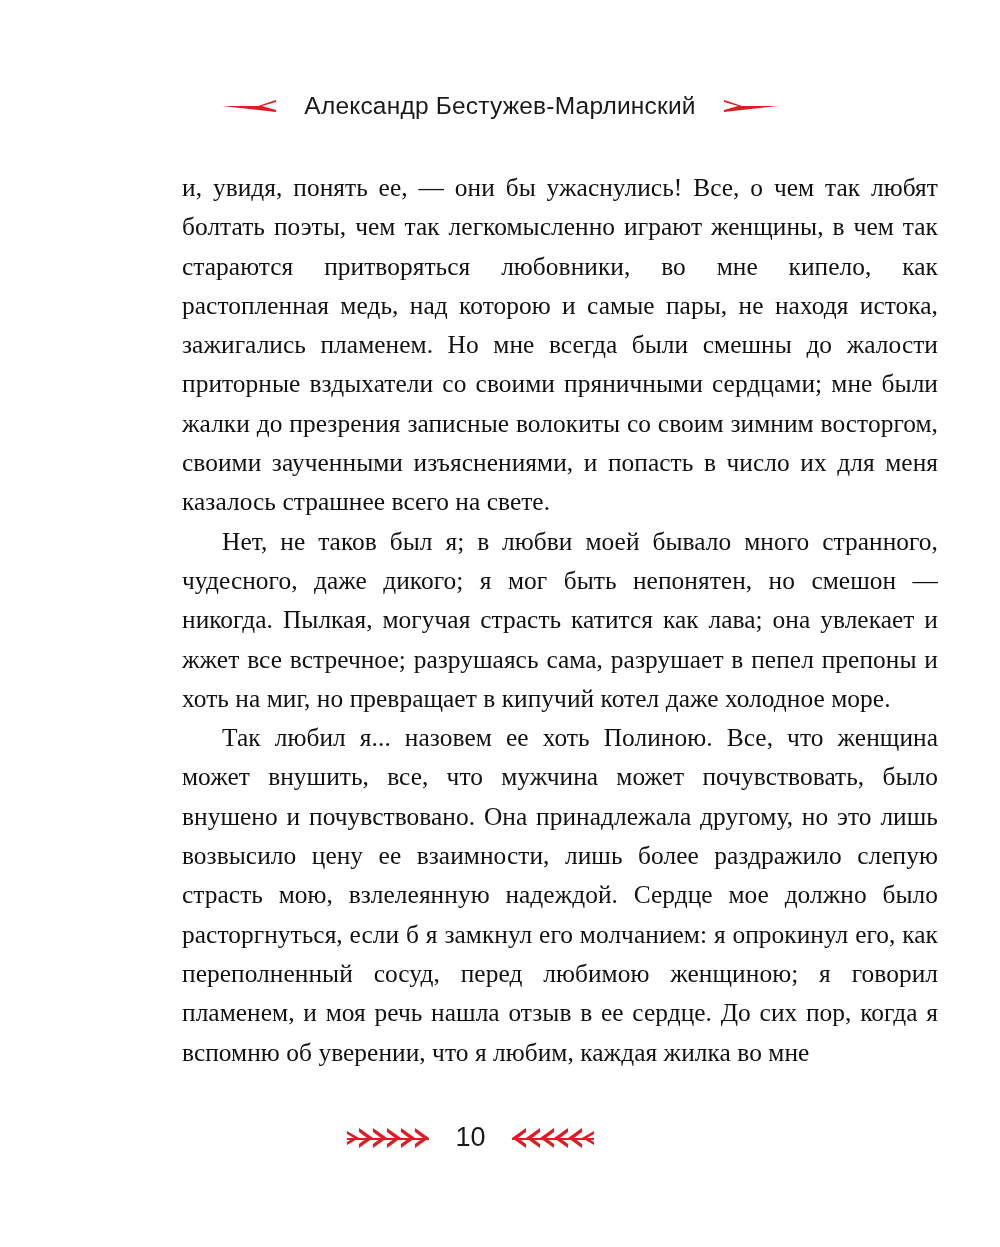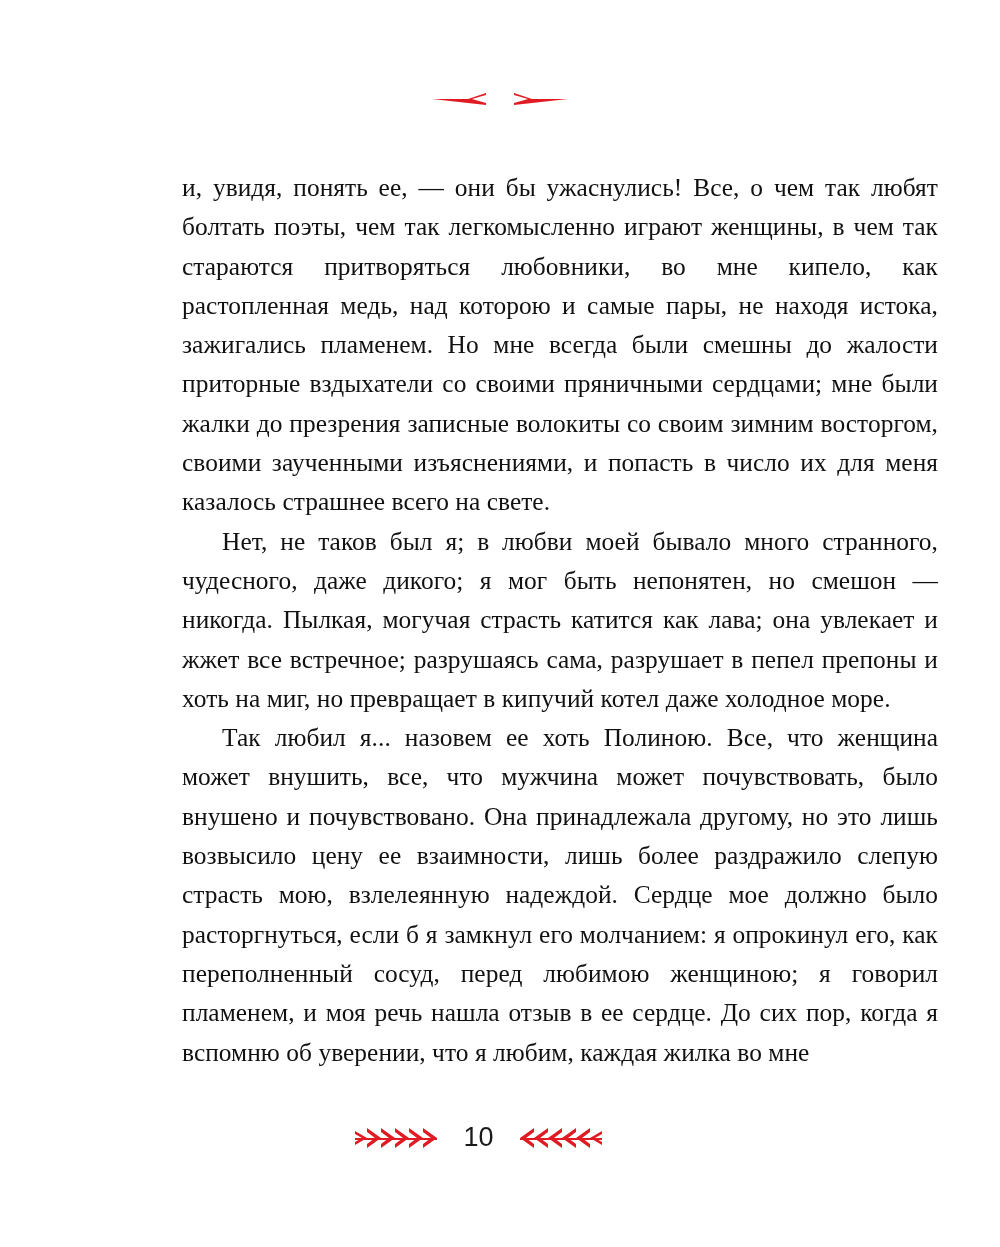--- a/index.html
+++ b/index.html
@@ -67,21 +67,20 @@
   
   .folio {
     position: absolute;
     bottom: 94px;
     left: 0;
     width: 941px;
     display: flex;
     align-items: center;
     justify-content: center;
     gap: 26px;
-    padding-left: 8px;
   }
   .folio-number {
     font-size: 27px;
     color: #1a1a1a;
     font-family: "Liberation Sans", sans-serif;
     min-width: 28px;
     text-align: center;
   }
   .folio-orn {
     width: 82px;
@@ -93,20 +92,21 @@
 <body>
 
 <div class="page">
 
   <div class="running-head">
     <span class="rule-orn">
       <svg width="54" height="14" viewBox="0 0 54 14" xmlns="http://www.w3.org/2000/svg">
         <path d="M0 7 L36 7 L54 1 L54 3 L40 7 L54 11 L54 13 Z" fill="#e01b24"></path>
       </svg>
     </span>
+    <span class="author">Александр Бестужев-Марлинский</span>
     <span class="rule-orn">
       <svg width="54" height="14" viewBox="0 0 54 14" xmlns="http://www.w3.org/2000/svg">
         <path d="M54 7 L18 7 L0 1 L0 3 L14 7 L0 11 L0 13 Z" fill="#e01b24"></path>
       </svg>
     </span>
   </div>
 
   <div class="body-text">
     <p>и, увидя, понять ее, — они бы ужаснулись! Все, о чем так любят болтать поэты, чем так легкомысленно играют женщины, в чем так стараются притворяться любовники, во мне кипело, как растопленная медь, над которою и самые пары, не находя истока, зажигались пламенем. Но мне всегда были смешны до жалости приторные вздыхатели со своими пряничными сердцами; мне были жалки до презрения записные волокиты со своим зимним восторгом, своими заученными изъяснениями, и попасть в число их для меня казалось страшнее всего на свете.</p>
     <p class="indent">Нет, не таков был я; в любви моей бывало много странного, чудесного, даже дикого; я мог быть непонятен, но смешон — никогда. Пылкая, могучая страсть катится как лава; она увлекает и жжет все встречное; разрушаясь сама, разрушает в пепел препоны и хоть на миг, но превращает в кипучий котел даже холодное море.</p>

